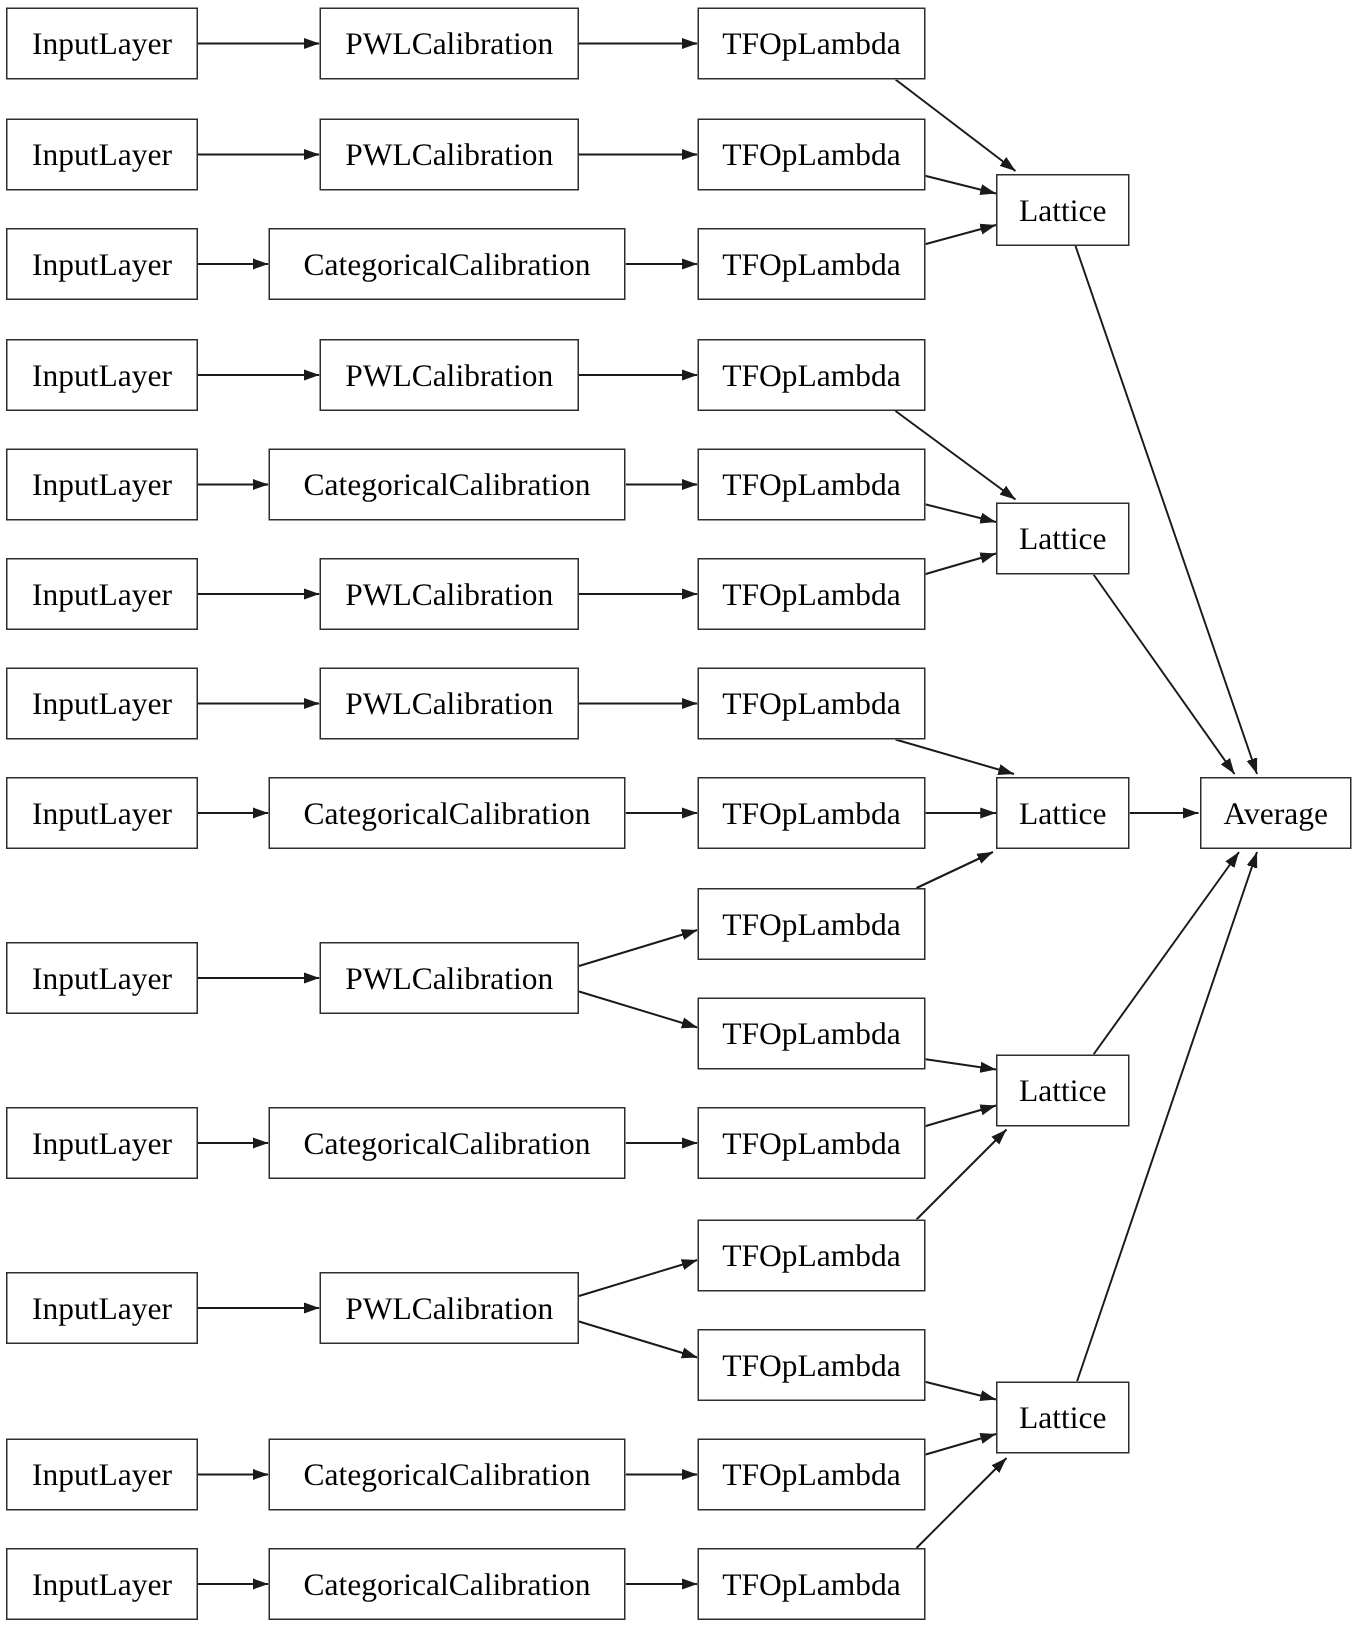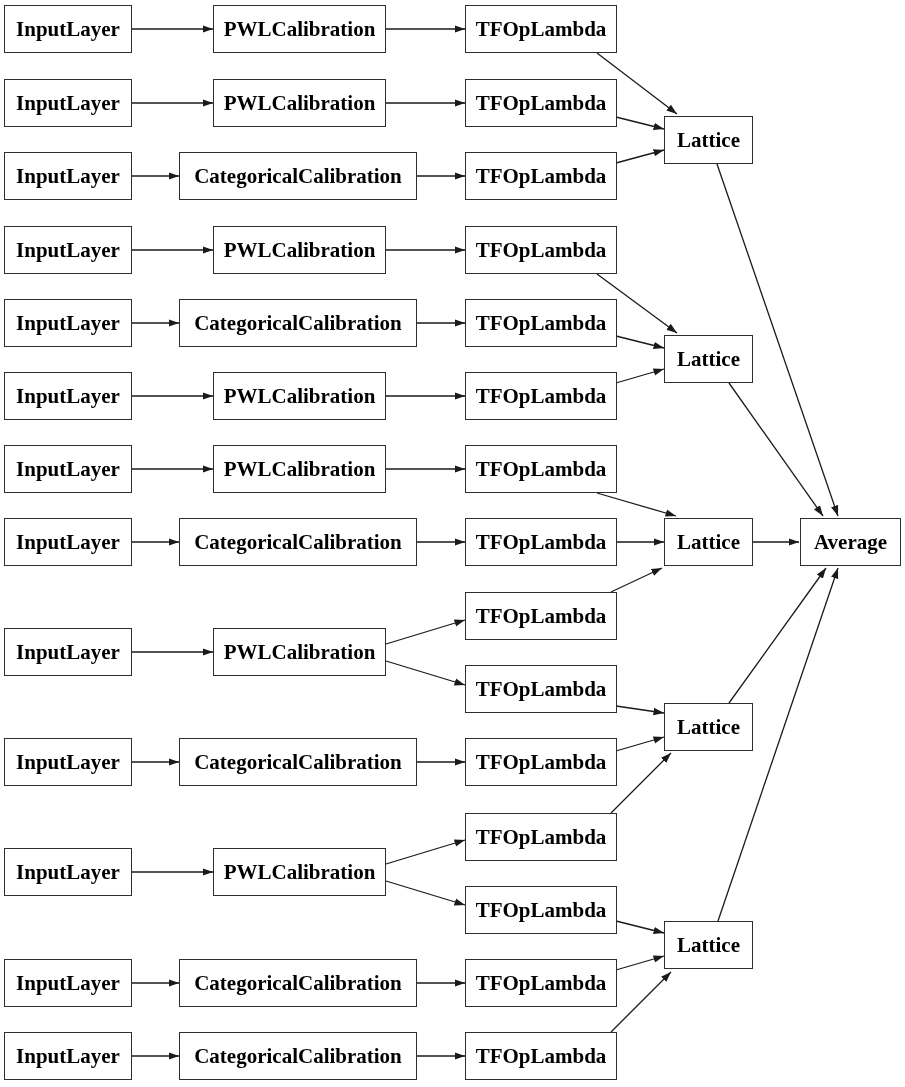--- a/index.html
+++ b/index.html
@@ -3,21 +3,20 @@
 <meta charset="utf-8">
 <style>
   html, body { margin: 0; padding: 0; background: #ffffff; }
   #canvas {
     position: relative;
     width: 905px;
     height: 1087px;
     background: #ffffff;
     font-family: "Liberation Serif", "DejaVu Serif", serif;
     overflow: hidden;
-    font-weight: bold;
   }
   svg.edges {
     position: absolute;
     left: 0; top: 0;
     width: 905px; height: 1087px;
   }
   svg.edges line {
     stroke: #1a1a1a;
     stroke-width: 1.3;
   }

